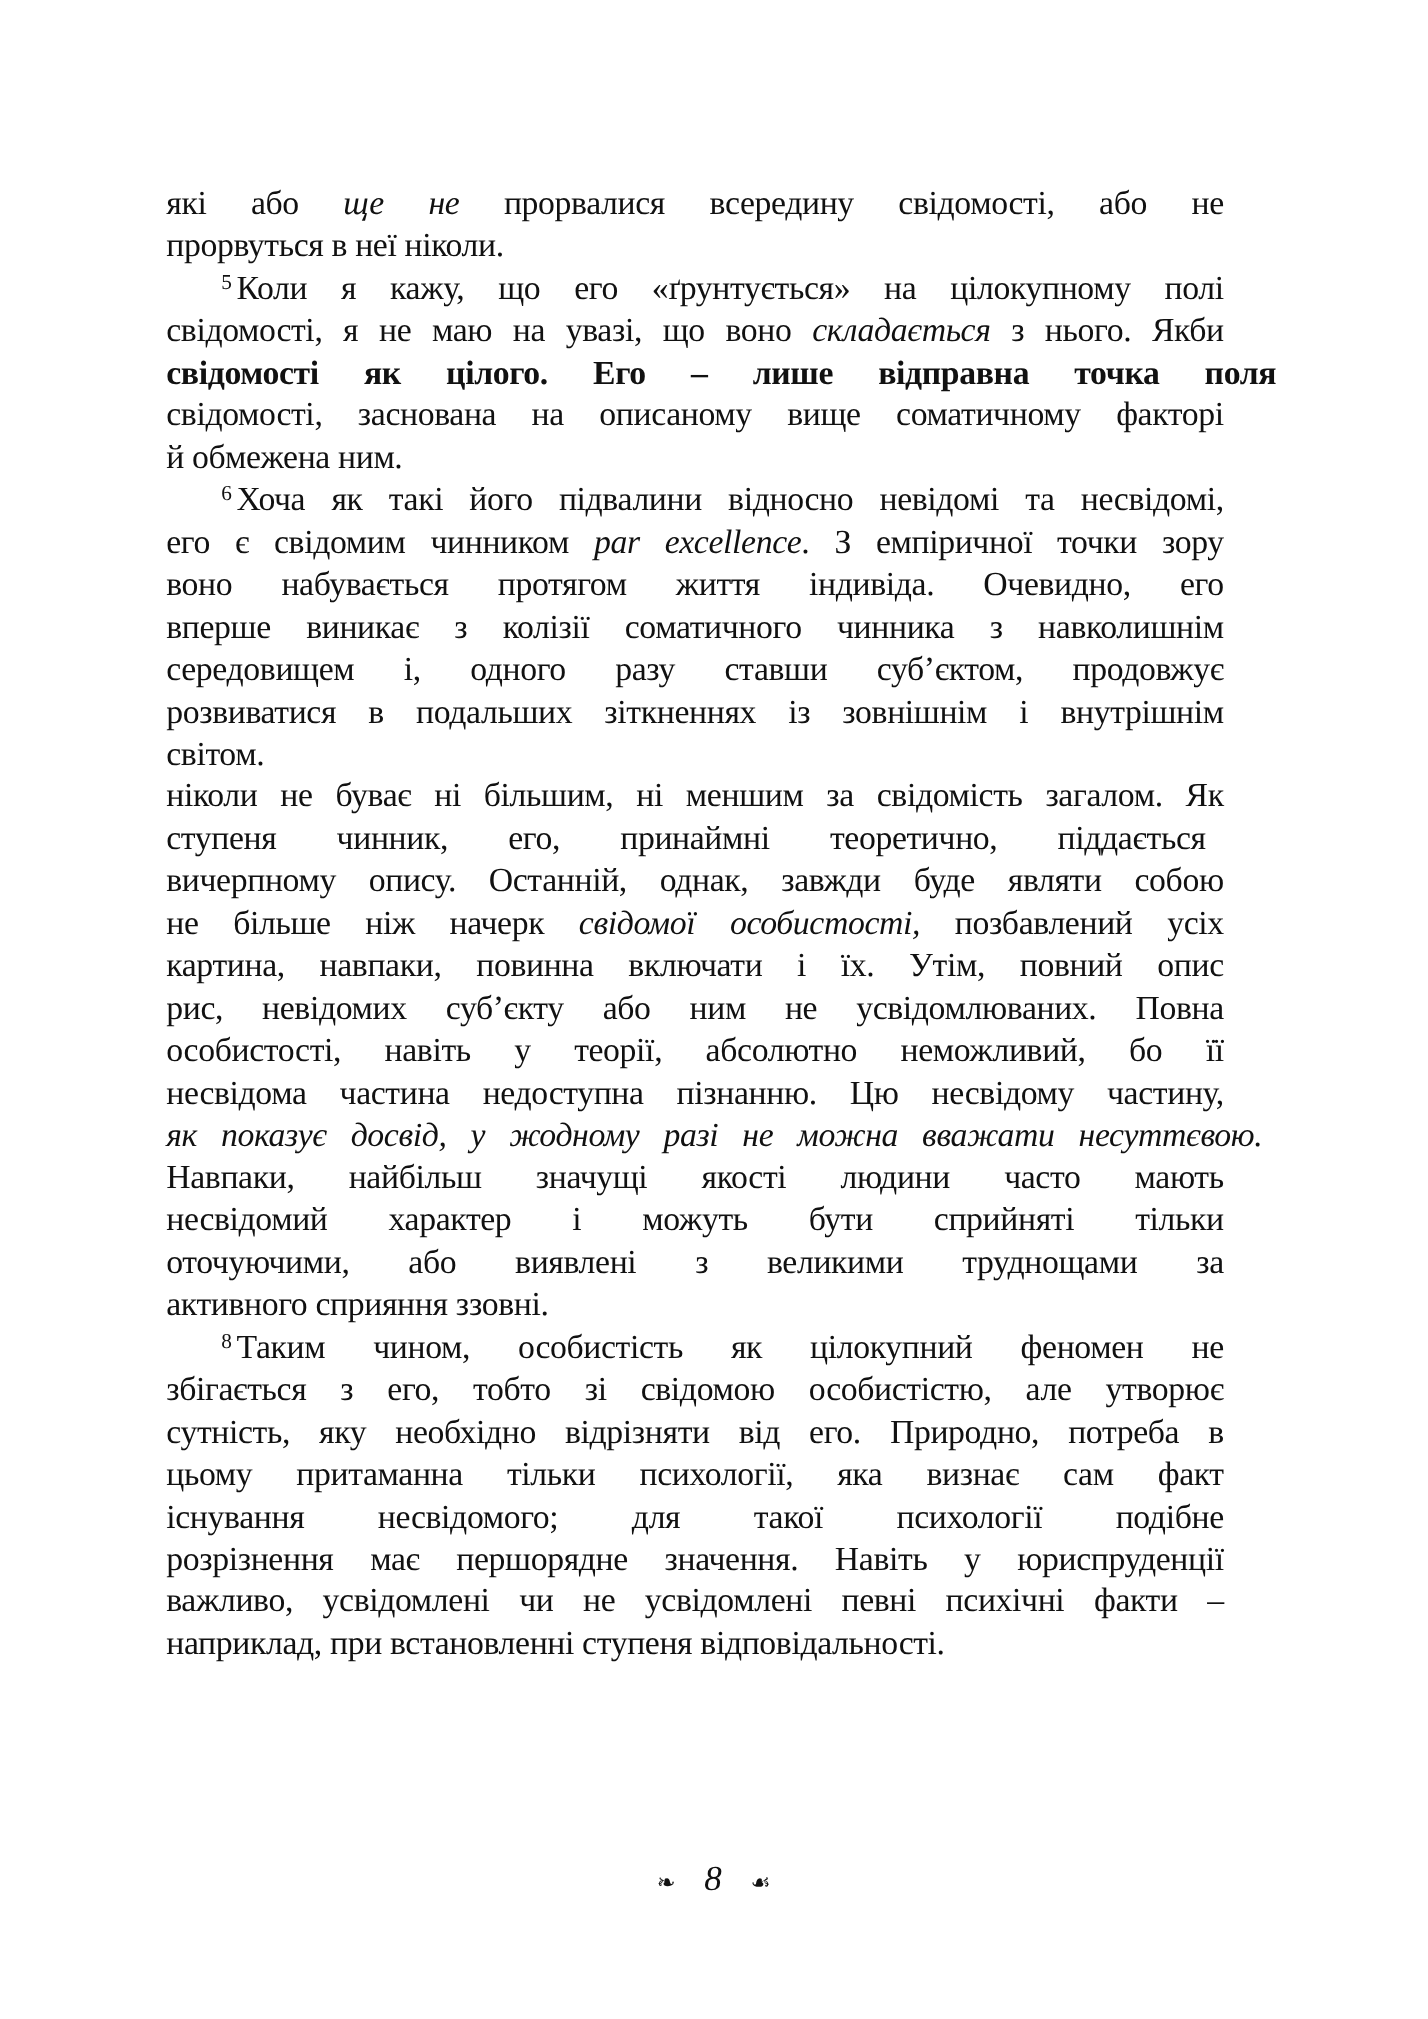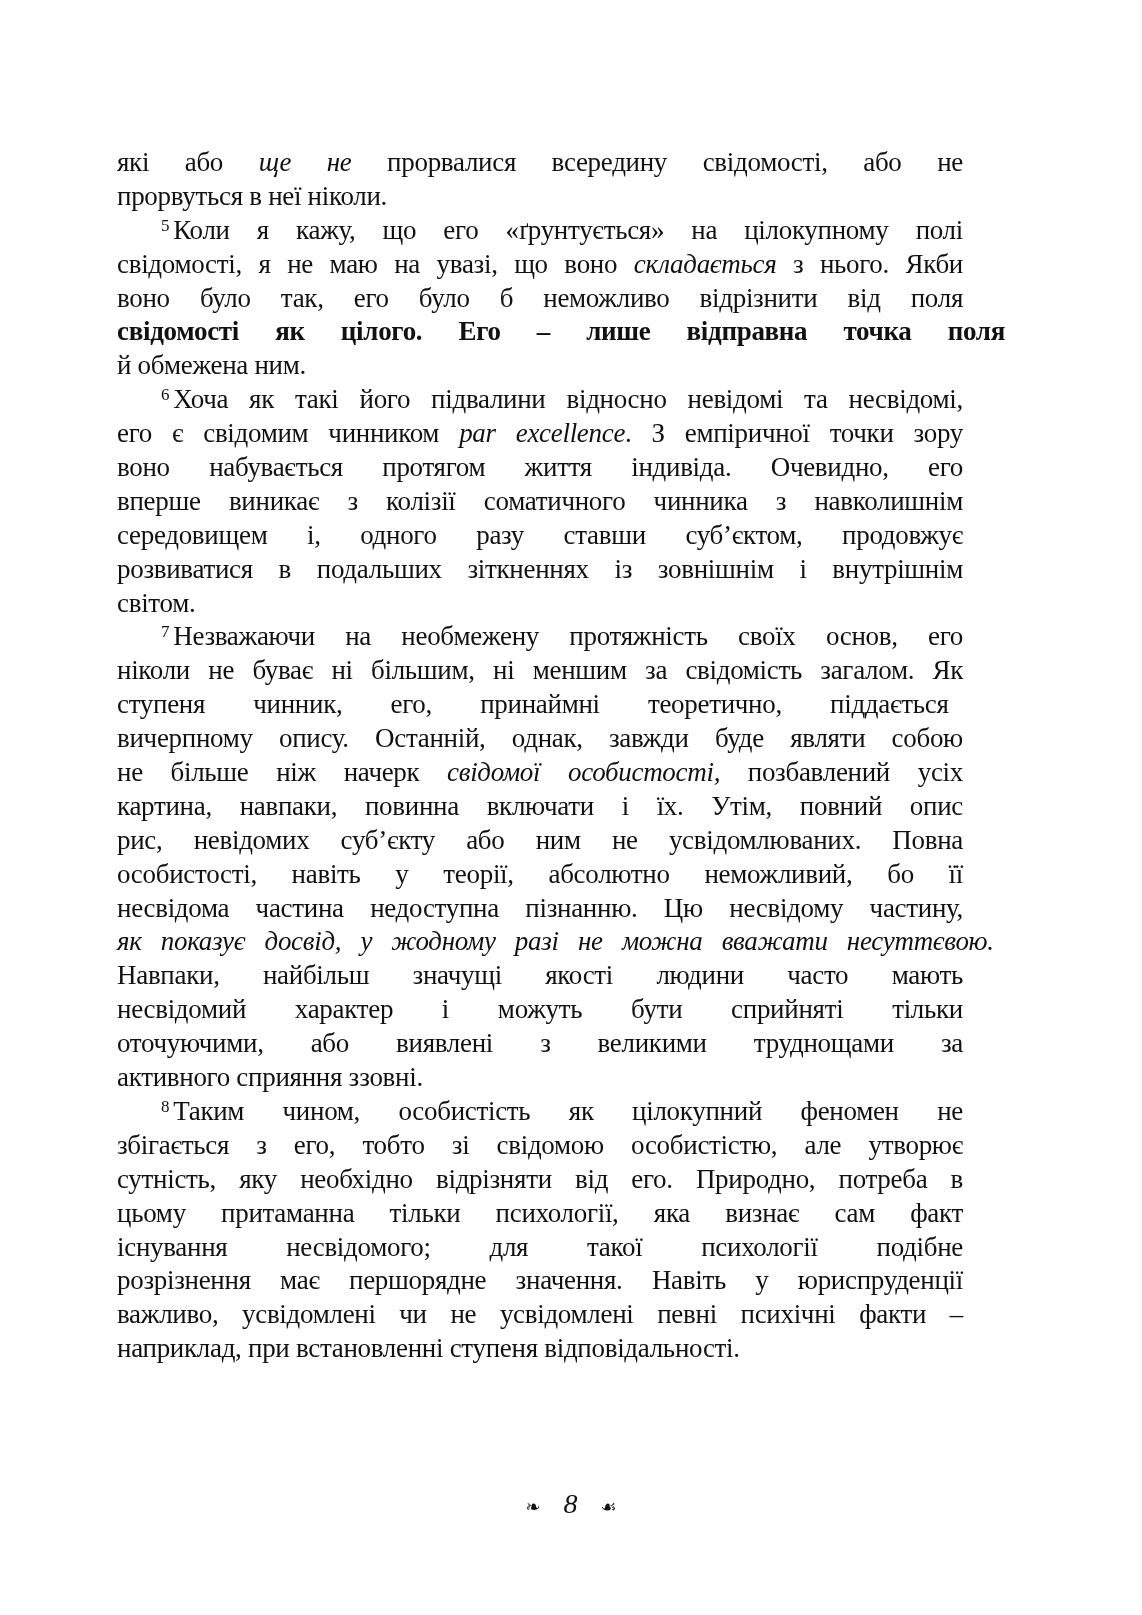--- a/index.html
+++ b/index.html
@@ -1,18 +1,18 @@
 <!DOCTYPE html>
 <html><head>
 <meta charset="utf-8">
 <style>
   html, body { margin:0; padding:0; background:#ffffff; }
   body { width:1142px; height:1615px; position:relative; overflow:hidden;
          font-family:"Liberation Serif","DejaVu Serif",serif; color:#111; }
-  .page { position:absolute; left:117px; top:146px; width:846px; }
+  .page { position:absolute; left:133px; top:146px; width:846px; }
   .line { height:33.9px; line-height:33.9px; font-size:27px; white-space:nowrap;
           text-align:justify; text-align-last:justify; letter-spacing:-0.3px;
           transform-origin:left; }
   .line.last { text-align-last:left; }
   .line.indent { padding-left:44px; }
   .fn { font-size:17px; vertical-align:top; line-height:24px; margin-right:4px; }
   .footer { position:absolute; top:1488px; left:0; width:1142px; text-align:center;
             font-size:28px; }
   .pnum { font-style:italic; margin:0 16px; }
   .orn { font-size:18px; display:inline-block; vertical-align:middle; }
@@ -21,35 +21,34 @@
 <body>
 
 <div class="page" id="page-body">
     <div>
       <div class="line"><span style="display: inline-block; white-space: nowrap; word-spacing: 29.1582px;"><span>які або </span><em>ще не</em><span> прорвалися всередину свідомості, або не</span></span></div>
       <div class="line last"><span style="display: inline-block; white-space: nowrap;"><span>прорвуться в неї ніколи.</span></span></div>
     </div>
     <div>
       <div class="line indent"><span style="display: inline-block; white-space: nowrap; word-spacing: 20.6523px;"><span class="fn">5</span><span>Коли я кажу, що его «ґрунтується» на цілокупному полі</span></span></div>
       <div class="line"><span style="display: inline-block; white-space: nowrap; word-spacing: 10.0909px;"><span>свідомості, я не маю на увазі, що воно </span><em>складається</em><span> з нього. Якби</span></span></div>
-      <div class="line"><span style="display: inline-block; white-space: nowrap; word-spacing: 23.6528px;"><span>воно було так, его було б неможливо відрізнити від поля</span></span></div>
       <div class="line"><span style="display: inline-block; white-space: nowrap; word-spacing: 29.6973px; font-weight: bold;"><span>свідомості як цілого. Его – лише відправна точка поля</span></span></div>
+      <div class="line"><span style="display: inline-block; white-space: nowrap; word-spacing: 21.8724px;"><span>свідомості, заснована на описаному вище соматичному факторі</span></span></div>
       <div class="line last"><span style="display: inline-block; white-space: nowrap;"><span>й обмежена ним.</span></span></div>
     </div>
     <div>
       <div class="line indent"><span style="display: inline-block; white-space: nowrap; word-spacing: 14.5039px;"><span class="fn">6</span><span>Хоча як такі його підвалини відносно невідомі та несвідомі,</span></span></div>
       <div class="line"><span style="display: inline-block; white-space: nowrap; word-spacing: 13.5191px;"><span>его є свідомим чинником </span><em>par excellence</em><span>. З емпіричної точки зору</span></span></div>
       <div class="line"><span style="display: inline-block; white-space: nowrap; word-spacing: 32.8698px;"><span>воно набувається протягом життя індивіда. Очевидно, его</span></span></div>
       <div class="line"><span style="display: inline-block; white-space: nowrap; word-spacing: 21.817px;"><span>вперше виникає з колізії соматичного чинника з навколишнім</span></span></div>
       <div class="line"><span style="display: inline-block; white-space: nowrap; word-spacing: 33.0833px;"><span>середовищем і, одного разу ставши суб’єктом, продовжує</span></span></div>
       <div class="line"><span style="display: inline-block; white-space: nowrap; word-spacing: 19.279px;"><span>розвиватися в подальших зіткненнях із зовнішнім і внутрішнім</span></span></div>
       <div class="line last"><span style="display: inline-block; white-space: nowrap;"><span>світом.</span></span></div>
     </div>
     <div>
-      <div class="line indent"><span style="display: inline-block; white-space: nowrap; word-spacing: 23.8646px;"><span class="fn">7</span><span>Незважаючи на необмежену протяжність своїх основ, его</span></span></div>
       <div class="line"><span style="display: inline-block; white-space: nowrap; word-spacing: 11.8516px;"><span>ніколи не буває ні більшим, ні меншим за свідомість загалом. Як</span></span></div>
       <div class="line"><span style="display: inline-block; white-space: nowrap; word-spacing: 41.7px;"><span>ступеня чинник, его, принаймні теоретично, піддається</span></span></div>
       <div class="line"><span style="display: inline-block; white-space: nowrap; word-spacing: 19.8058px;"><span>вичерпному опису. Останній, однак, завжди буде являти собою</span></span></div>
       <div class="line"><span style="display: inline-block; white-space: nowrap; word-spacing: 21.2455px;"><span>не більше ніж начерк </span><em>свідомої особистості,</em><span> позбавлений усіх</span></span></div>
       <div class="line"><span style="display: inline-block; white-space: nowrap; word-spacing: 21.3301px;"><span>картина, навпаки, повинна включати і їх. Утім, повний опис</span></span></div>
       <div class="line"><span style="display: inline-block; white-space: nowrap; word-spacing: 24.7277px;"><span>рис, невідомих суб’єкту або ним не усвідомлюваних. Повна</span></span></div>
       <div class="line"><span style="display: inline-block; white-space: nowrap; word-spacing: 28.2969px;"><span>особистості, навіть у теорії, абсолютно неможливий, бо її</span></span></div>
       <div class="line"><span style="display: inline-block; white-space: nowrap; word-spacing: 19.9245px;"><span>несвідома частина недоступна пізнанню. Цю несвідому частину,</span></span></div>
       <div class="line"><span style="display: inline-block; white-space: nowrap; word-spacing: 12.7865px; font-style: italic;"><span>як показує досвід, у жодному разі не можна вважати несуттєвою.</span></span></div>
       <div class="line"><span style="display: inline-block; white-space: nowrap; word-spacing: 36.9062px;"><span>Навпаки, найбільш значущі якості людини часто мають</span></span></div>

